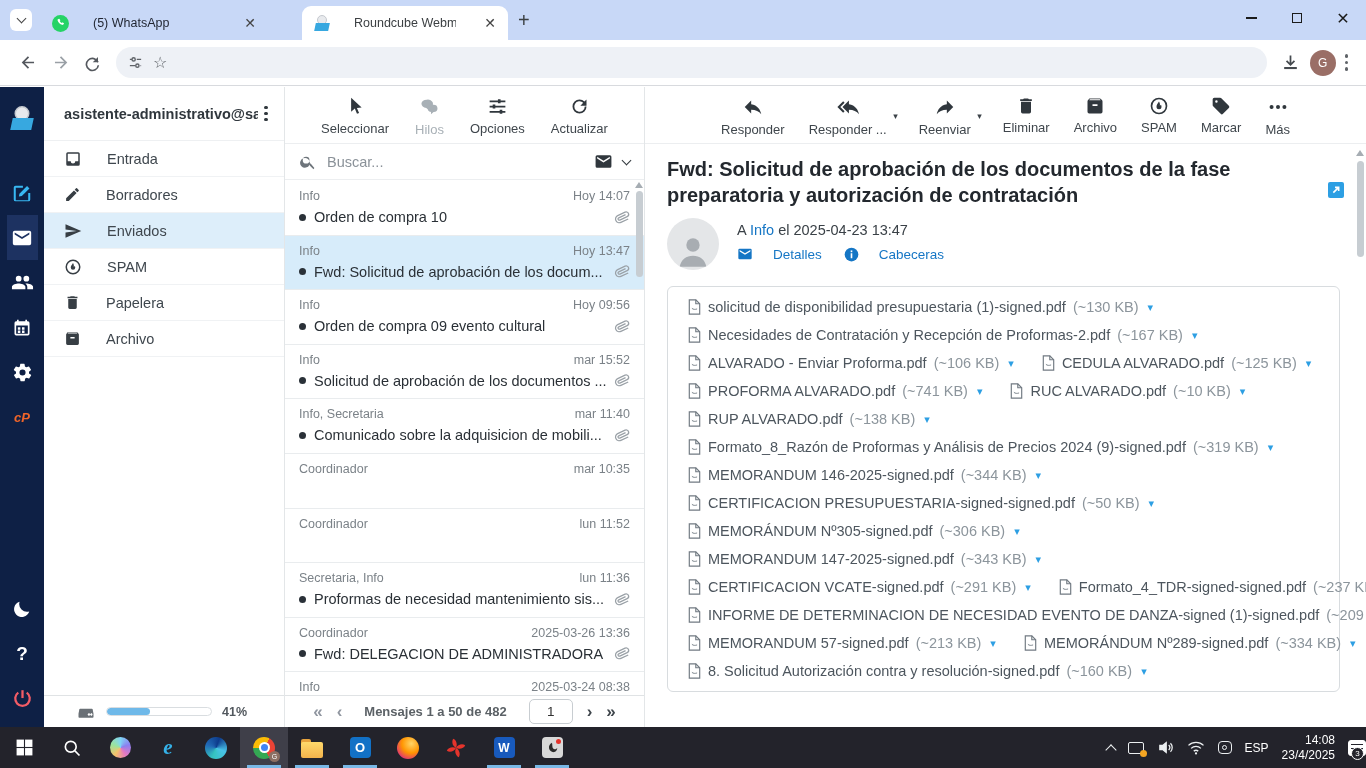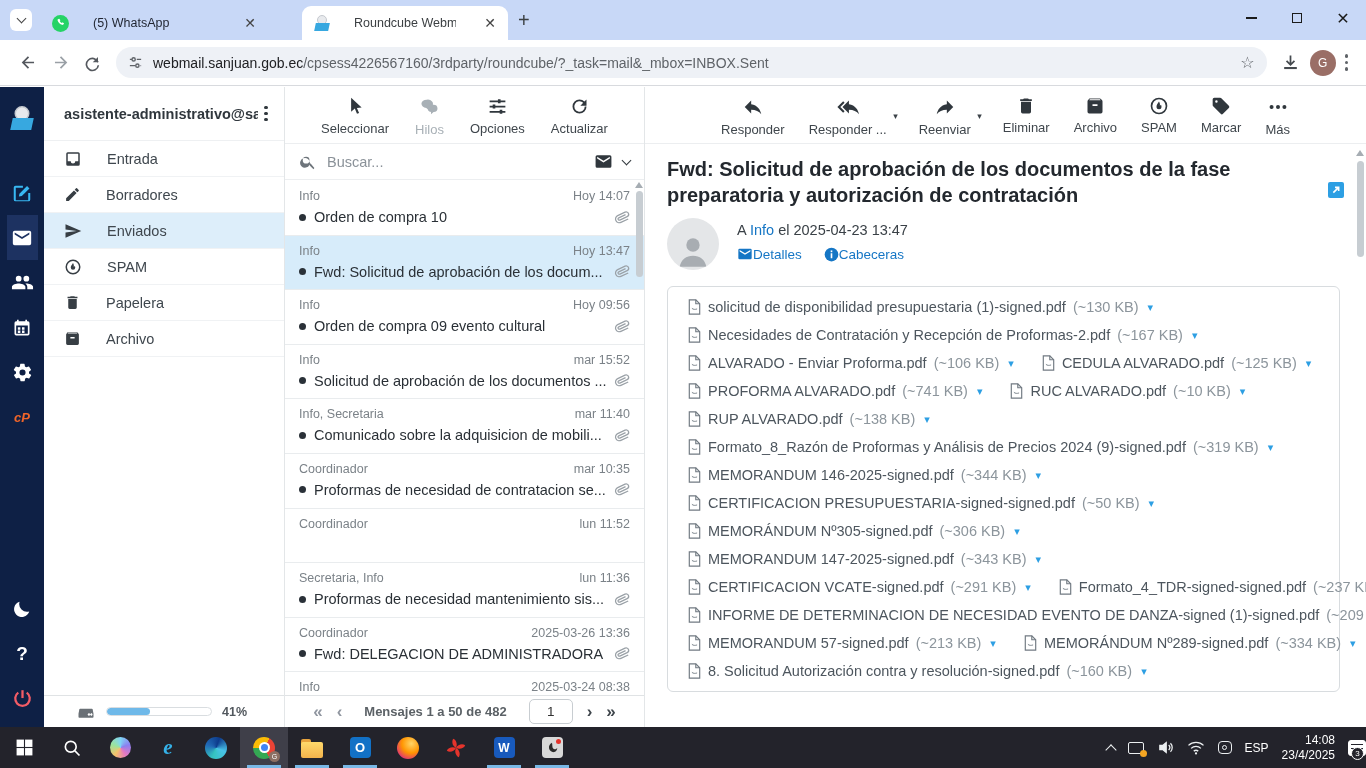--- a/index.html
+++ b/index.html
@@ -88,21 +88,21 @@
   .mailbody{padding:12px 22px 0 22px}
   .subject-row{display:flex;align-items:flex-start}
   .subject{font-size:20px;font-weight:bold;color:#23282e;line-height:26px;max-width:690px}
   .extlink{display:inline-block;vertical-align:-2px;margin-left:8px}
   .sender{display:flex;gap:18px;margin-top:10px;align-items:flex-start}
   .s-avatar{width:52px;height:52px;border-radius:50%;background:#e4e6e8;display:flex;align-items:flex-end;justify-content:center;overflow:hidden}
   .s-meta{padding-top:4px}
   .s-line1{font-size:14.5px;color:#3a4147}
   .s-line1 .lnk{color:#1576c5}
   .s-line2{display:flex;gap:22px;margin-top:8px;align-items:center}
-  .s-act{display:flex;align-items:center;gap:0;font-size:13.5px;color:#1576c5}
+  .s-act{display:flex;align-items:center;gap:20px;font-size:13.5px;color:#1576c5}
   .attbox{margin-top:16px;margin-right:4px;border:1px solid #d8dcdf;border-radius:6px;padding:6px 0 6px 20px}
   .attrow{height:28px;display:flex;align-items:center;gap:28px}
   .attfile{display:flex;align-items:center;gap:7px;white-space:nowrap}
   .attname{font-size:14.5px;color:#4d565e}
   .attsize{font-size:14.5px;color:#8c959c}
   .attcaret{font-size:11px;color:#2d9fe3;margin-left:2px}
   .mscroll-up{position:absolute;right:2px;top:63px;width:0;height:0;border-left:4px solid transparent;border-right:4px solid transparent;border-bottom:6px solid #a6adb3}
   .mscroll{position:absolute;right:2px;top:74px;width:7px;height:96px;background:#c7cdd2;border-radius:4px}
   
   .taskbar{position:absolute;left:0;bottom:0;width:1366px;height:41px;background:#23232b;display:flex;align-items:center;color:#ecEFF1;color:#eceff1}
@@ -188,21 +188,20 @@
         <path d="M20 4v7h-7" stroke-width="0" fill="#54585e"></path>
       </svg>
   </div>
   <div class="addr">
     <svg width="15" height="15" viewBox="0 0 24 24" fill="none" stroke="#5f6368" stroke-width="2.2">
         <circle cx="9" cy="7" r="2.6"></circle>
         <path d="M14 7h7M3 7h3.5"></path>
         <circle cx="15" cy="17" r="2.6"></circle>
         <path d="M3 17h9M20 17h1"></path>
       </svg>
-    <span class="addr-url"><span class="host">webmail.sanjuan.gob.ec</span><span class="path">/cpsess4226567160/3rdparty/roundcube/?_task=mail&amp;_mbox=INBOX.Sent</span></span>
     <span class="star">☆</span>
   </div>
   <div class="navbtn">
     <svg width="19" height="19" viewBox="0 0 24 24" fill="none" stroke="#454a4f" stroke-width="2.2">
         <path d="M12 3v11M7 10l5 5 5-5"></path>
         <path d="M4 19h16" stroke-width="2.6"></path>
       </svg>
   </div>
   <div class="navbtn">
       <span class="avatar-g">G</span>
@@ -443,29 +442,20 @@
               <svg width="15" height="15" viewBox="0 0 24 24" fill="none" stroke="#9aa1a7" stroke-width="2" style="transform:rotate(20deg)">
                 <path d="M21.4 11.05l-9.19 9.19a6 6 0 01-8.49-8.49l9.19-9.19a4 4 0 015.66 5.66l-9.2 9.19a2 2 0 01-2.83-2.83l8.49-8.48"></path>
               </svg>
             </span>
           </div>
         </div>
         <div class="msg-row">
           <div class="msg-l1">
             <span class="msg-from">Coordinador</span>
             <span class="msg-date">mar 10:35</span>
-          </div>
-          <div class="msg-l2">
-            <span class="dot"></span>
-            <span class="msg-subj">Proformas de necesidad de contratacion se...</span>
-            <span class="clip">
-              <svg width="15" height="15" viewBox="0 0 24 24" fill="none" stroke="#9aa1a7" stroke-width="2" style="transform:rotate(20deg)">
-                <path d="M21.4 11.05l-9.19 9.19a6 6 0 01-8.49-8.49l9.19-9.19a4 4 0 015.66 5.66l-9.2 9.19a2 2 0 01-2.83-2.83l8.49-8.48"></path>
-              </svg>
-            </span>
           </div>
         </div>
         <div class="msg-row">
           <div class="msg-l1">
             <span class="msg-from">Coordinador</span>
             <span class="msg-date">lun 11:52</span>
           </div>
         </div>
         <div class="msg-row">
           <div class="msg-l1">

